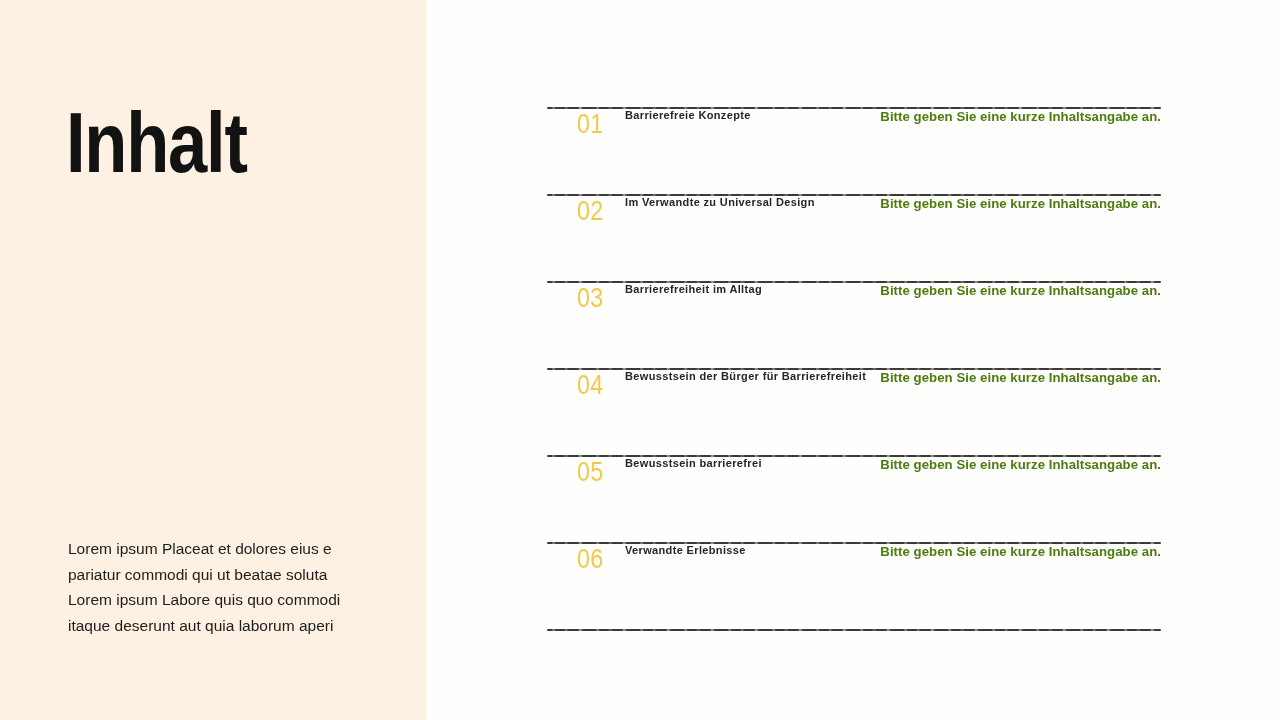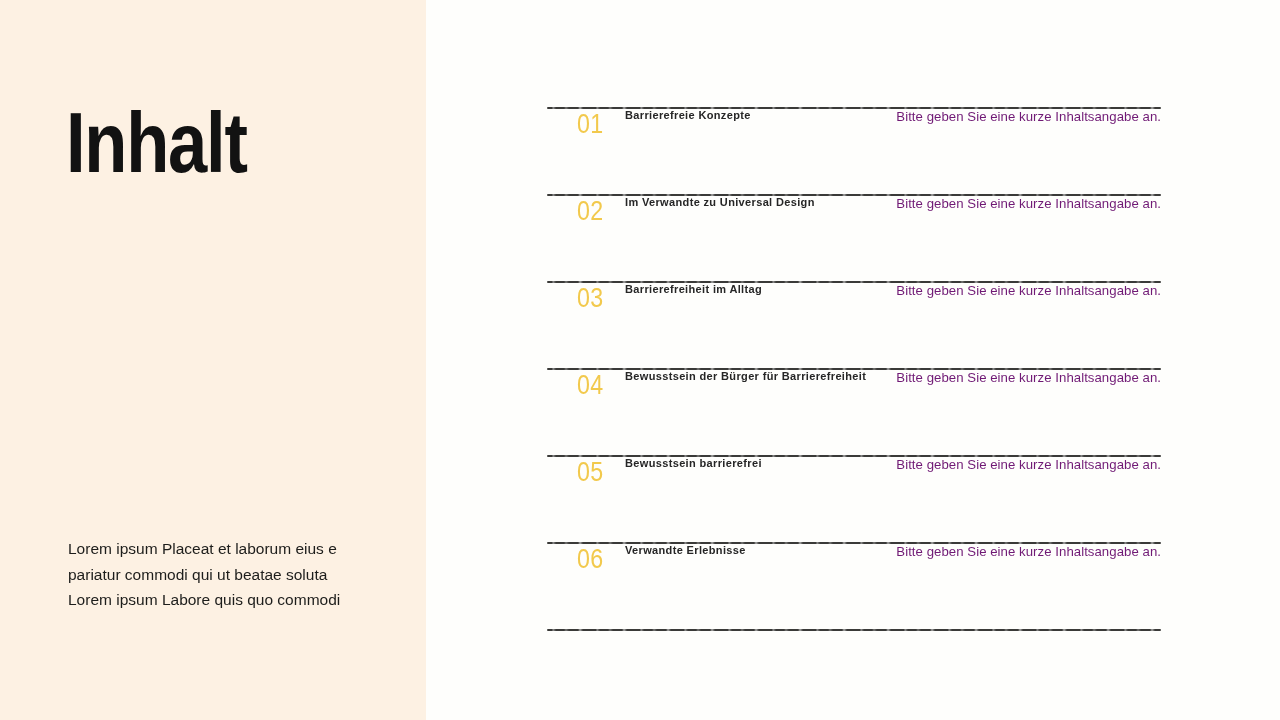--- a/index.html
+++ b/index.html
@@ -133,40 +133,41 @@
     font-size: 11px;
     font-weight: bold;
     color: #262626;
     letter-spacing: 0.35px;
     white-space: nowrap;
     flex: 0 0 auto;
   }
 
   .toc-desc {
     font-size: 13.2px;
-    font-weight: normal;
-    color: #701a75;
+    font-weight: bold;
+    color: #4d7c0f;
     white-space: nowrap;
     margin-left: auto;
     letter-spacing: 0.05px;
   }
 </style>
 </head>
 <body>
 
 <div class="slide">
 
   <div class="left-panel">
 
     <div class="slide-title">Inhalt</div>
 
     <div class="left-body">
-      <span class="line">Lorem ipsum Placeat et laborum eius e</span>
+      <span class="line">Lorem ipsum Placeat et dolores eius e</span>
       <span class="line">pariatur commodi qui ut beatae soluta</span>
       <span class="line">Lorem ipsum Labore quis quo commodi</span>
+      <span class="line">itaque deserunt aut quia laborum aperi</span>
     </div>
 
   </div>
 
   <div class="right-panel"></div>
 
   <div class="toc">
 
     <div class="toc-rule"></div>
 

